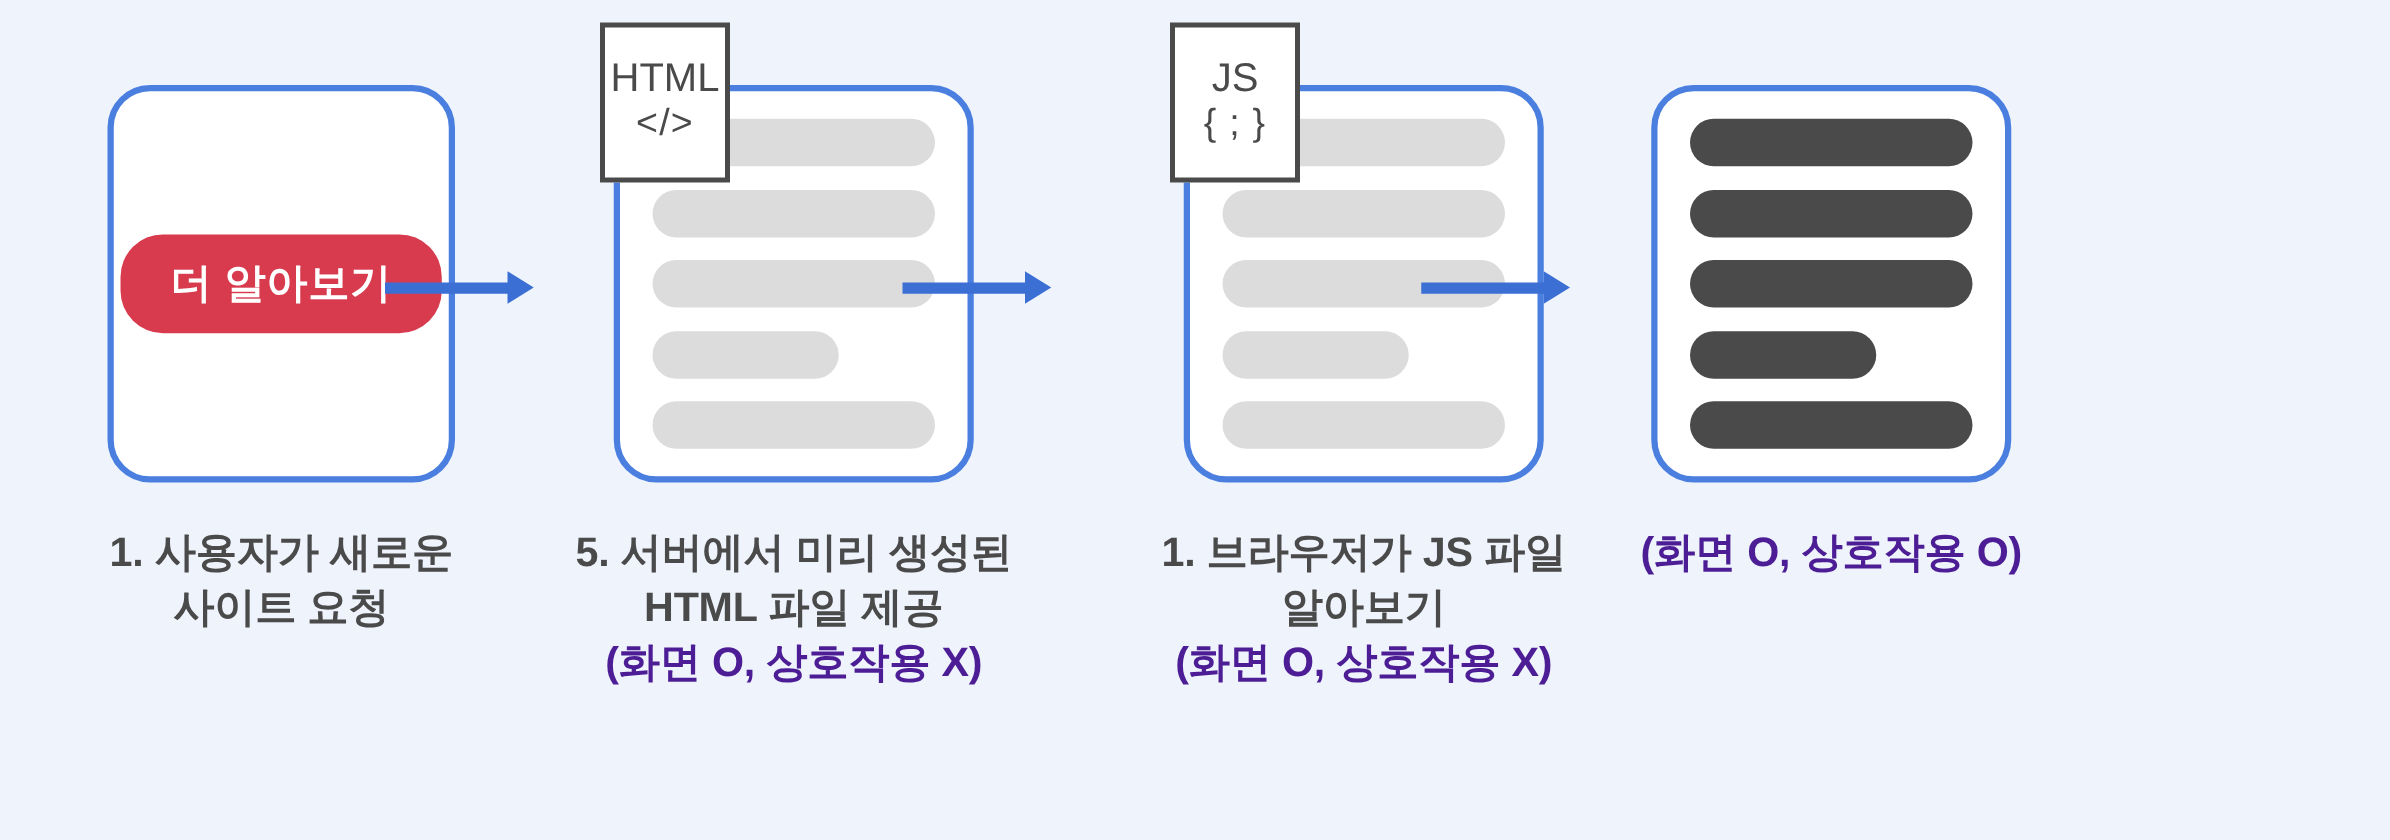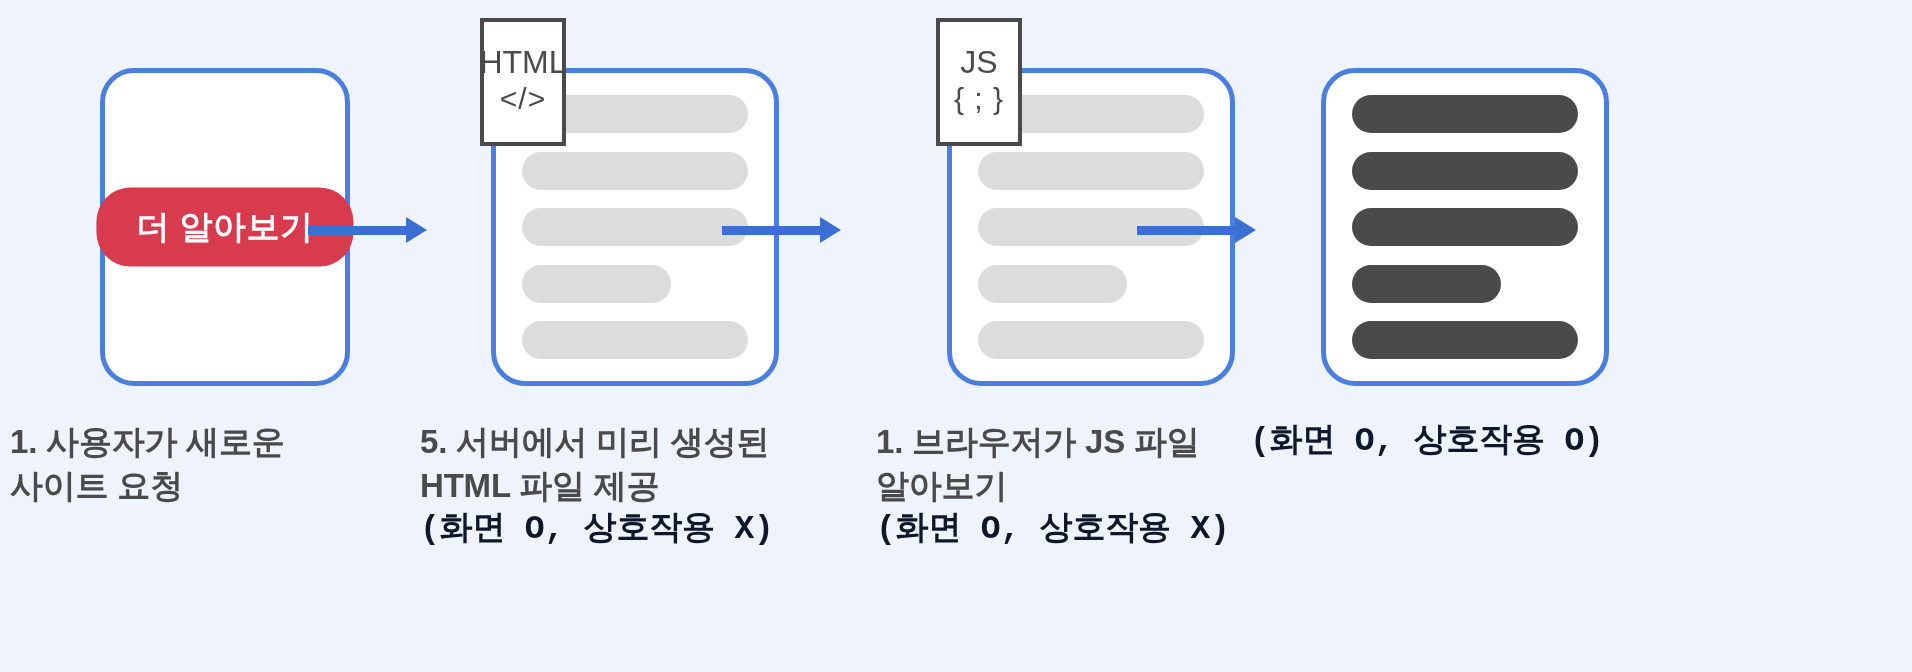--- a/index.html
+++ b/index.html
@@ -32,21 +32,21 @@
   .step-2 { left: 420px; }
   .step-3 { left: 876px; }
   .step-4 { left: 1250px; }
 
   
   .card {
     position: absolute;
     top: 68px;
     left: 50%;
     transform: translateX(-50%);
-    width: 250px;
+    width: 278px;
     height: 318px;
     background: #ffffff;
     border: 5px solid #4a7fe0;
     border-radius: 34px;
     box-sizing: border-box;
   }
   .card-wide {
     width: 288px;
   }
 
@@ -86,21 +86,21 @@
     letter-spacing: 0.5px;
     font-family: "Liberation Sans", "DejaVu Sans", sans-serif;
   }
 
   
   .file-badge {
     position: absolute;
     top: 18px;
     left: 50%;
     margin-left: -155px;
-    width: 86px;
+    width: 104px;
     height: 128px;
     background: #ffffff;
     border: 4px solid #4a4a4a;
     box-sizing: border-box;
     display: flex;
     flex-direction: column;
     align-items: center;
     justify-content: center;
     z-index: 5;
   }
@@ -151,32 +151,31 @@
   .arrow-3 { left: 1137px; width: 120px; }
   .arrow-3 .shaft { width: 100px; }
   .arrow-3 .head  { left: 98px; }
 
   
   .caption {
     position: absolute;
     top: 420px;
     left: 0;
     width: 100%;
-    text-align: left;
+    text-align: center;
     font-size: 33px;
     font-weight: bold;
     color: #4a4a4a;
     line-height: 1.33;
     letter-spacing: -0.2px;
   }
   .caption .line { display: block; }
   .caption .note {
     display: block;
-    color: #0f172a;
-    font-family: Liberation Mono, monospace;
+    color: #4c1d95;
   }
 </style>
 </head>
 <body>
 
 <div class="diagram">
 
   <div class="step step-1">
     <div class="card">
       <button class="cta">더 알아보기</button>

